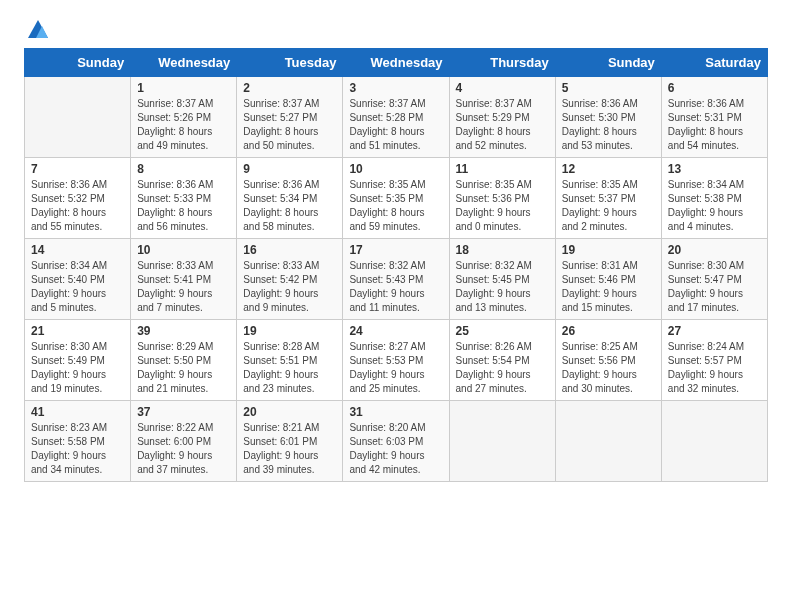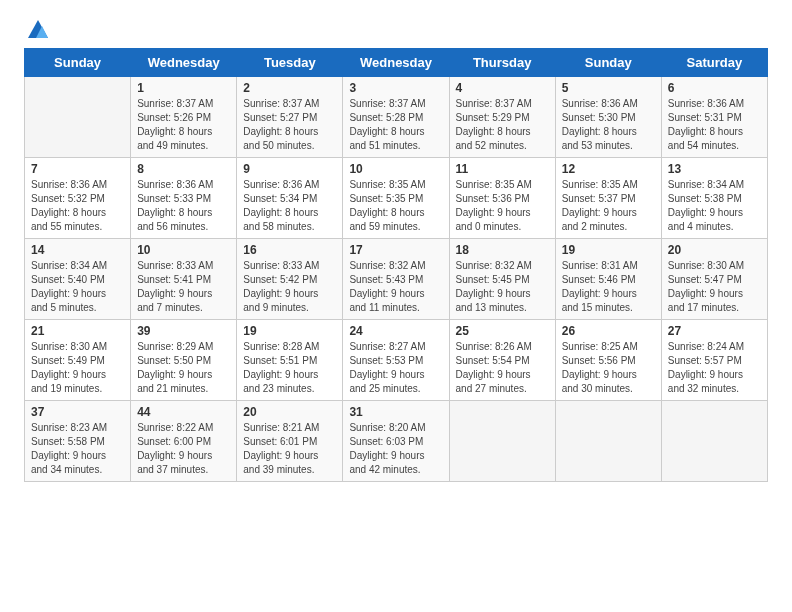--- a/index.html
+++ b/index.html
@@ -50,21 +50,21 @@
       width: 100%;
       border-collapse: collapse;
       margin-top: 8px;
     }
     thead tr th {
       background-color: #1a6bbf;
       color: #fff;
       font-size: 13px;
       font-weight: bold;
       padding: 6px 6px;
-      text-align: center;
+      text-align: right;
       border: 1px solid #1a6bbf;
       margin-top: 24px;
     }
     tbody tr td {
       vertical-align: top;
       border: 1px solid #ccc;
       padding: 4px 6px;
       font-size: 11px;
       color: #333;
       min-height: 80px;
@@ -240,25 +240,25 @@
           <span class="day-number">26</span>
           <div class="cell-content">Sunrise: 8:25 AM<br>Sunset: 5:56 PM<br>Daylight: 9 hours<br>and 30 minutes.</div>
         </td>
         <td>
           <span class="day-number">27</span>
           <div class="cell-content">Sunrise: 8:24 AM<br>Sunset: 5:57 PM<br>Daylight: 9 hours<br>and 32 minutes.</div>
         </td>
       </tr>
       <tr>
         <td>
+          <span class="day-number">41</span>
+          <div class="cell-content">Sunrise: 8:23 AM<br>Sunset: 5:58 PM<br>Daylight: 9 hours<br>and 34 minutes.</div>
+        </td>
+        <td>
           <span class="day-number">37</span>
-          <div class="cell-content">Sunrise: 8:23 AM<br>Sunset: 5:58 PM<br>Daylight: 9 hours<br>and 34 minutes.</div>
-        </td>
-        <td>
-          <span class="day-number">44</span>
           <div class="cell-content">Sunrise: 8:22 AM<br>Sunset: 6:00 PM<br>Daylight: 9 hours<br>and 37 minutes.</div>
         </td>
         <td>
           <span class="day-number">20</span>
           <div class="cell-content">Sunrise: 8:21 AM<br>Sunset: 6:01 PM<br>Daylight: 9 hours<br>and 39 minutes.</div>
         </td>
         <td>
           <span class="day-number">31</span>
           <div class="cell-content">Sunrise: 8:20 AM<br>Sunset: 6:03 PM<br>Daylight: 9 hours<br>and 42 minutes.</div>
         </td>

